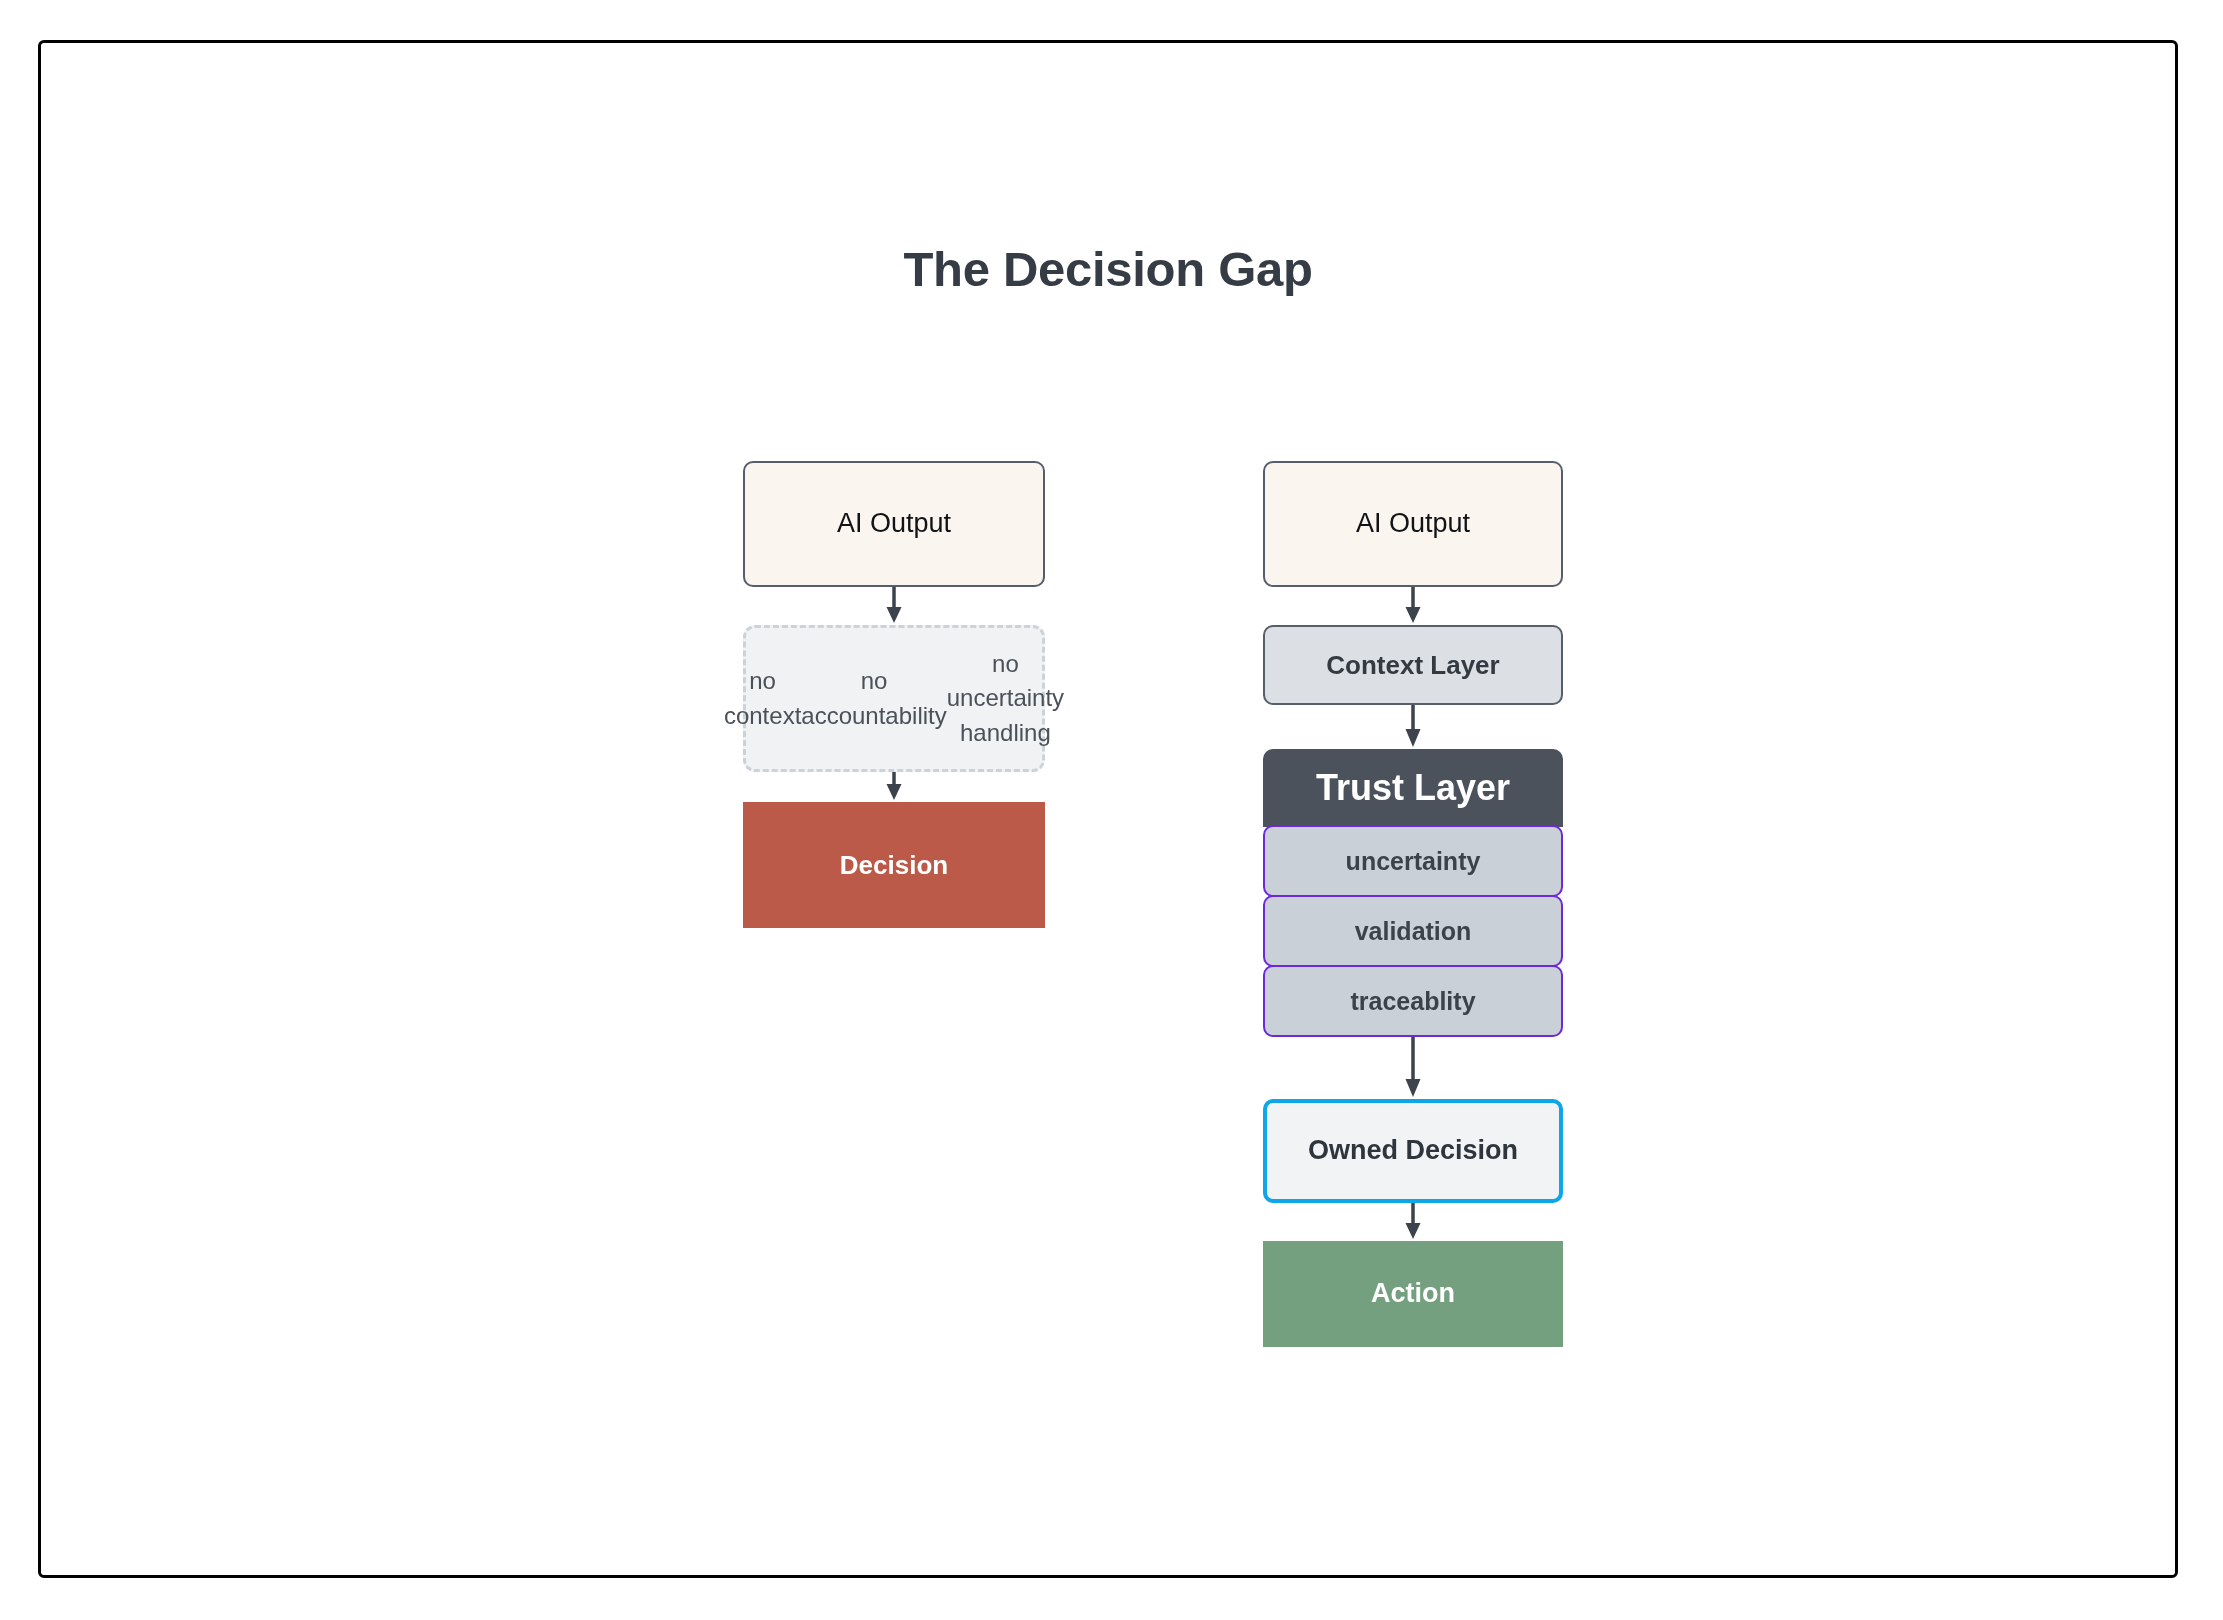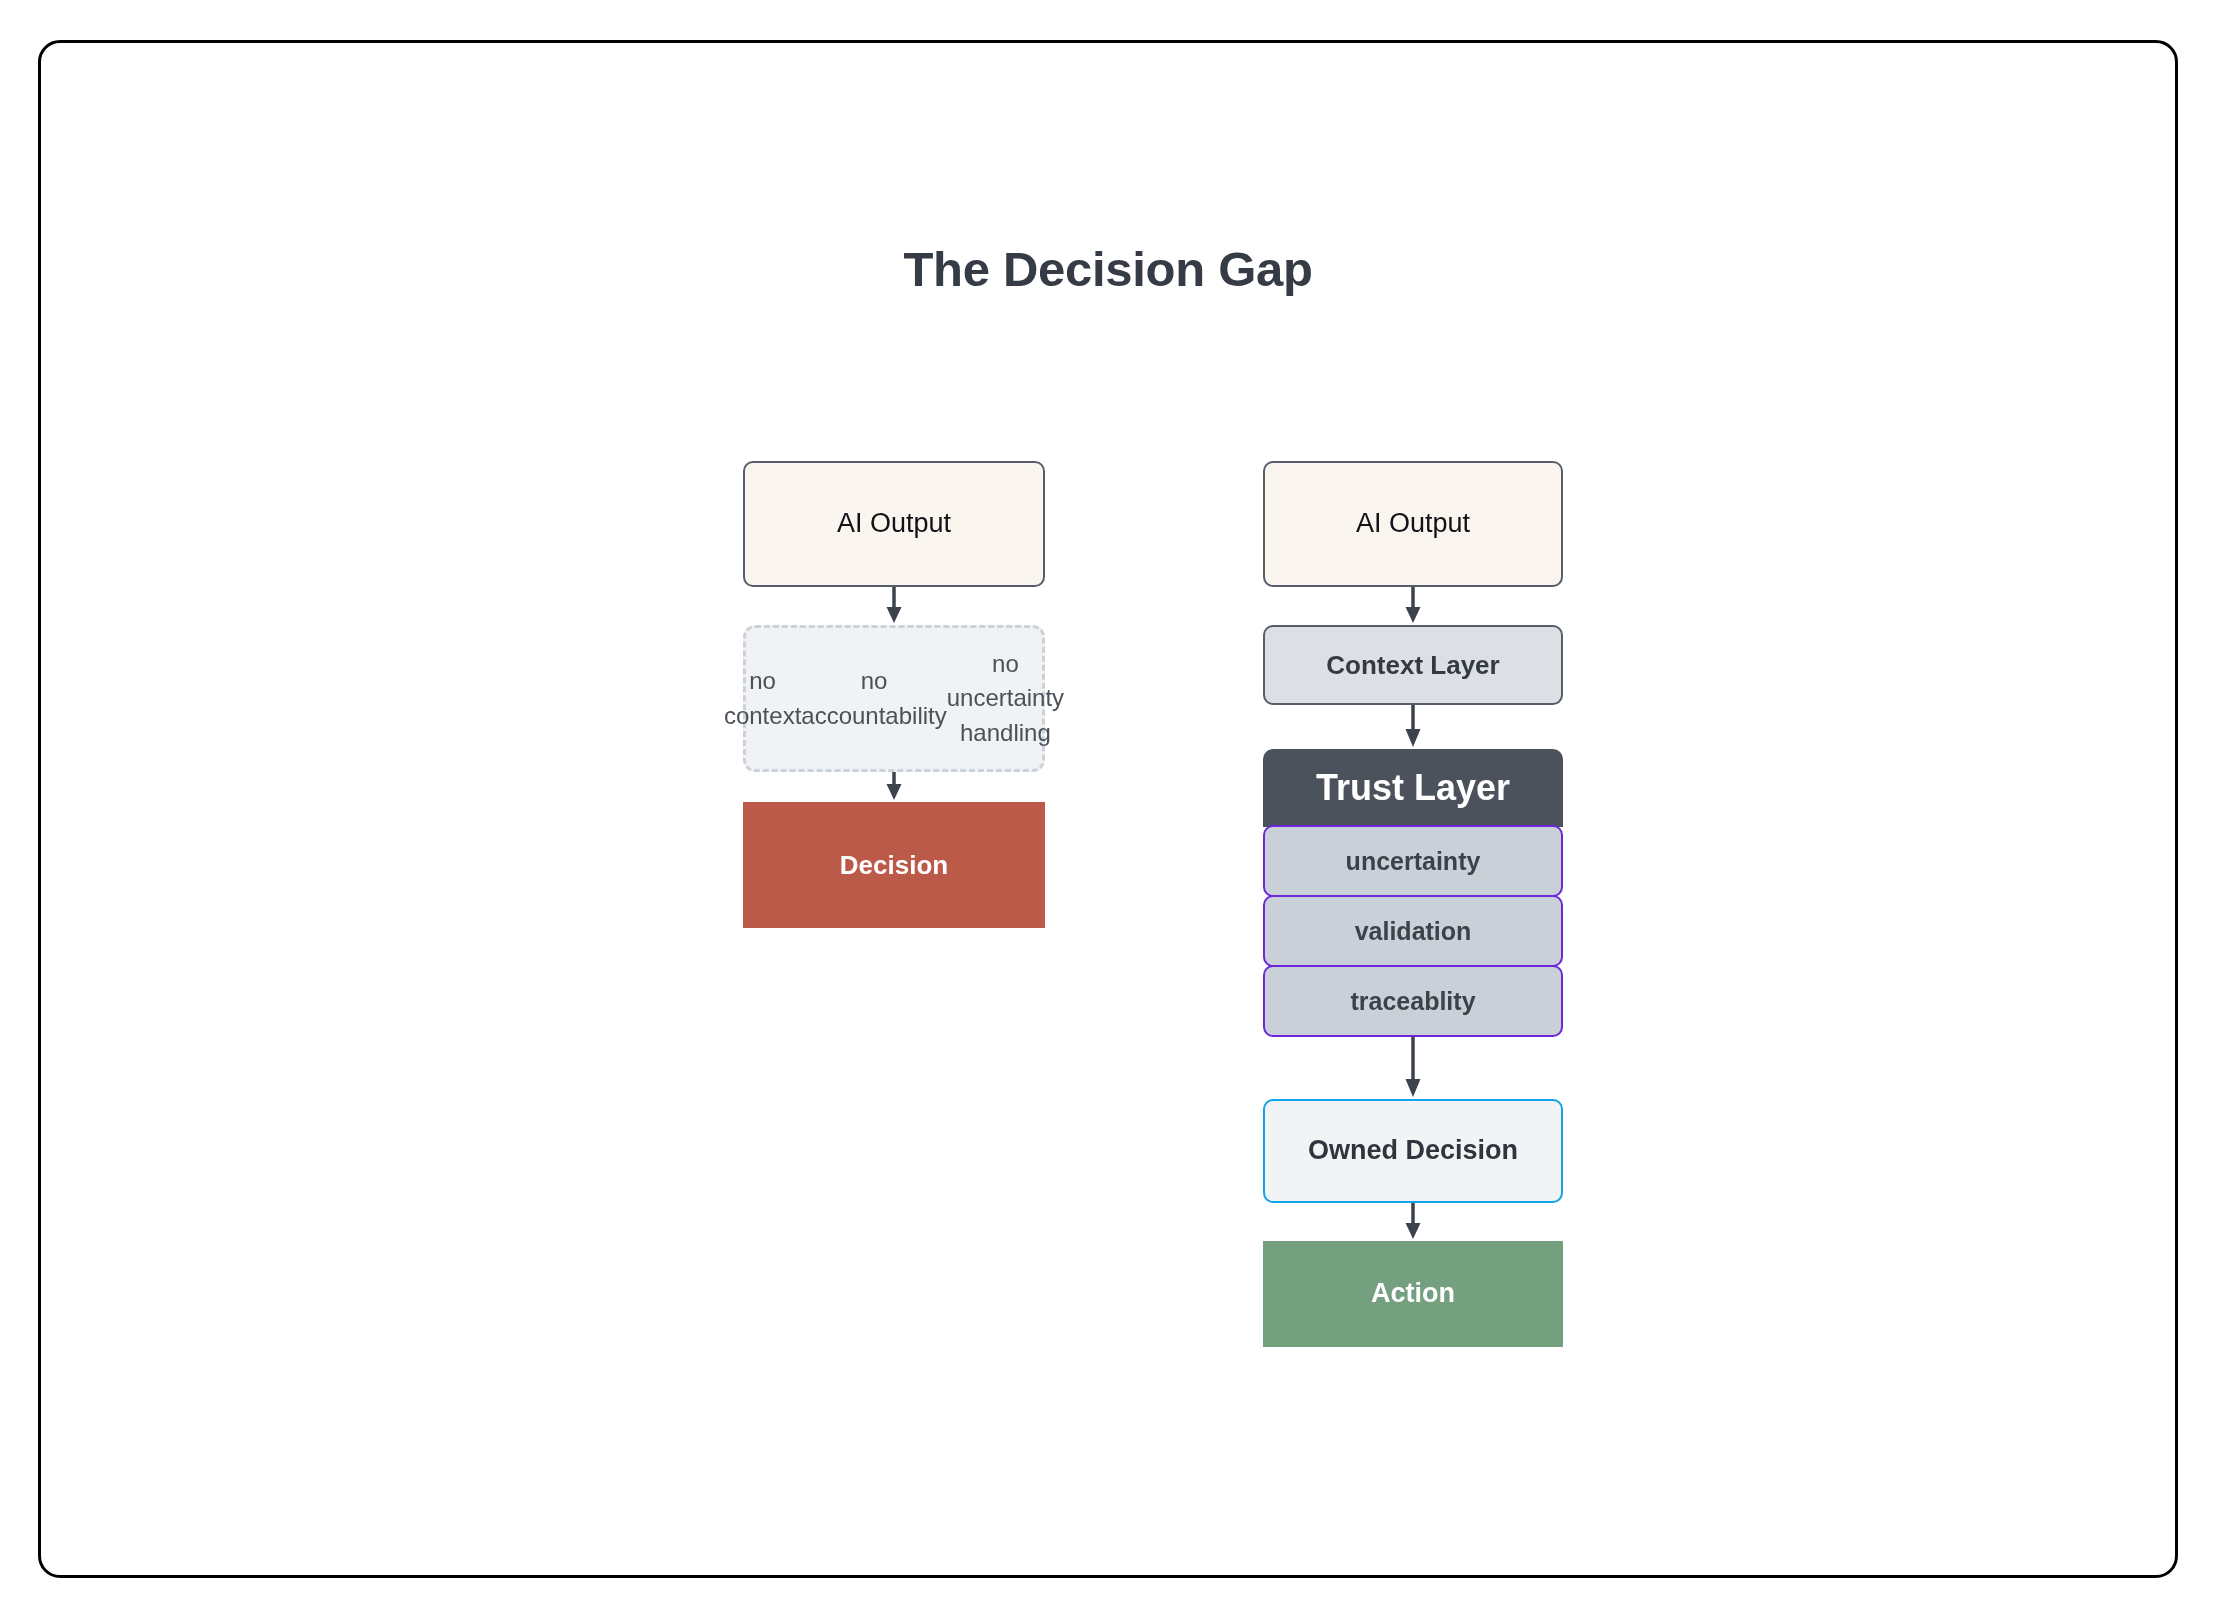--- a/index.html
+++ b/index.html
@@ -17,21 +17,21 @@
 
   
   #canvas-frame {
     position: absolute;
     left: 38px;
     top: 40px;
     width: 2140px;
     height: 1538px;
     box-sizing: border-box;
     border: 3px solid #000000;
-    border-radius: 22px;
+    border-radius: 6px;
     background: #ffffff;
   }
 
   
   #diagram-title {
     position: absolute;
     left: 0;
     top: 198px;
     width: 100%;
     text-align: center;
@@ -127,21 +127,21 @@
     font-size: 25px;
     font-weight: bold;
     color: #3b424a;
     margin-top: -2px;
   }
 
   
   .node-owned {
     height: 104px;
     background: #f1f3f5;
-    border: 2px solid #0ea5e9;
+    border: 4px solid #0ea5e9;
     border-radius: 10px;
     font-size: 27px;
     font-weight: bold;
     color: #2f353d;
   }
 
   
   .node-action {
     height: 106px;
     background: #74a080;

